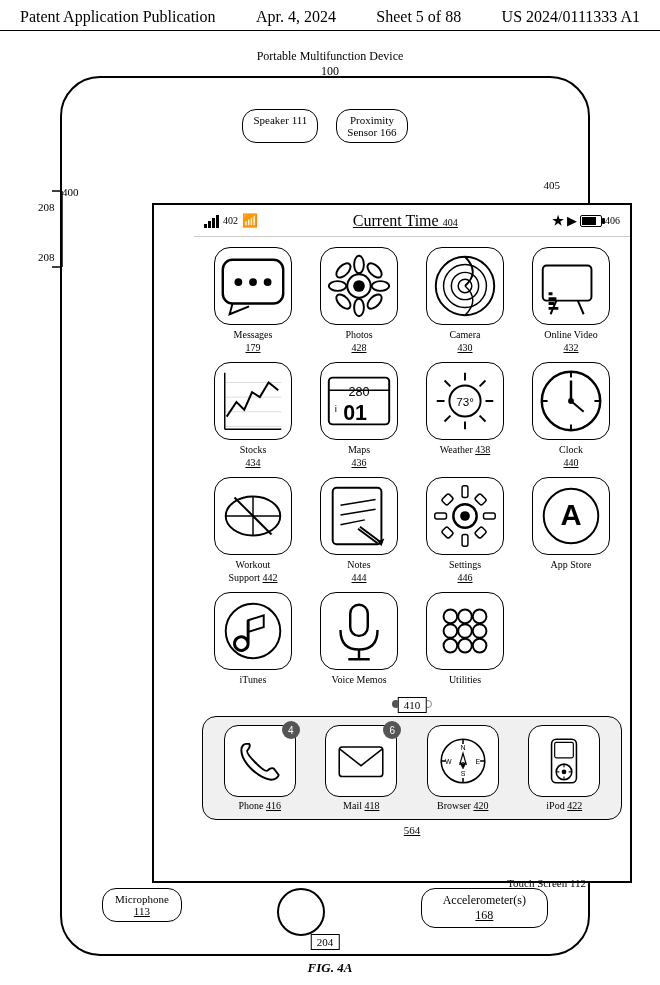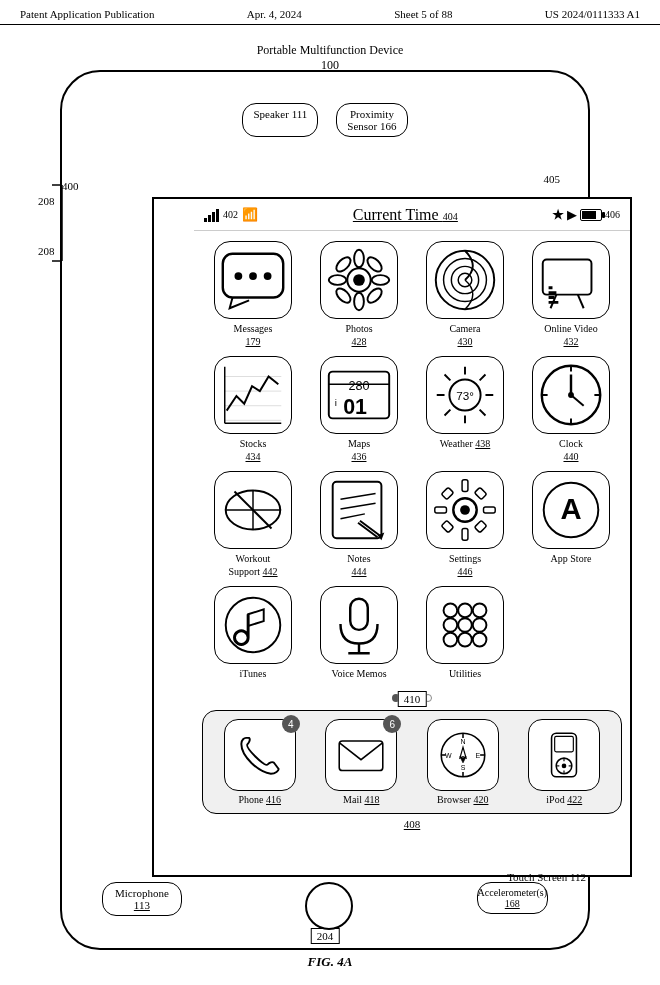--- a/index.html
+++ b/index.html
@@ -14,21 +14,21 @@
     }
 
     
     .patent-header {
       display: flex;
       justify-content: space-between;
       align-items: center;
       padding: 8px 20px 4px 20px;
       border-bottom: 1px solid #000;
     }
-    .patent-header span { font-size: 11px; }
+    .patent-header span { font-size: 16px; }
 
     
     .main-content {
       position: relative;
       width: 100%;
       height: calc(100% - 32px);
     }
 
     
     .device-label {
@@ -581,30 +581,30 @@
               <line x1="36" y1="56" x2="36" y2="59" stroke="#000" stroke-width="1.5"></line>
               <line x1="27" y1="50" x2="30" y2="50" stroke="#000" stroke-width="1.5"></line>
               <line x1="42" y1="50" x2="45" y2="50" stroke="#000" stroke-width="1.5"></line>
             </svg>
           </div>
           <div class="dock-label">iPod <u>422</u></div>
         </div>
 
       </div>
 
-      <div style="text-align:center; font-size:11px; margin-top:2px;"><u>408</u></div>
+      <div style="text-align:center; font-size:11px; margin-top:2px;"><u>564</u></div>
 
     </div>
 
     <div style="position:absolute; bottom:18px; left:0; width:100%; display:flex; justify-content:space-between; align-items:flex-start; padding:0 40px;">
       <div style="border:1px solid #000; border-radius:14px; padding:4px 12px; font-size:11px; text-align:center;">
         Microphone<br><u>113</u>
       </div>
       <div style="width:48px; height:48px; border-radius:50%; border:2px solid #000; background:#fff;"></div>
-      <div style="border:1px solid #000; border-radius:14px; padding:4px 0; font-size:10px; text-align:center;">
+      <div style="border:1px solid #000; border-radius:14px; padding:4px 21px; font-size:12px; text-align:center;">
         Accelerometer(s)<br><u>168</u>
       </div>
     </div>
 
     <div style="position:absolute; bottom:4px; left:50%; transform:translateX(-50%); font-size:11px; border:1px solid #000; padding:1px 5px;">204</div>
 
   </div>
 
   <div style="position:absolute; top:170px; left:38px; font-size:11px;">208</div>
   <div style="position:absolute; top:220px; left:38px; font-size:11px;">208</div>

